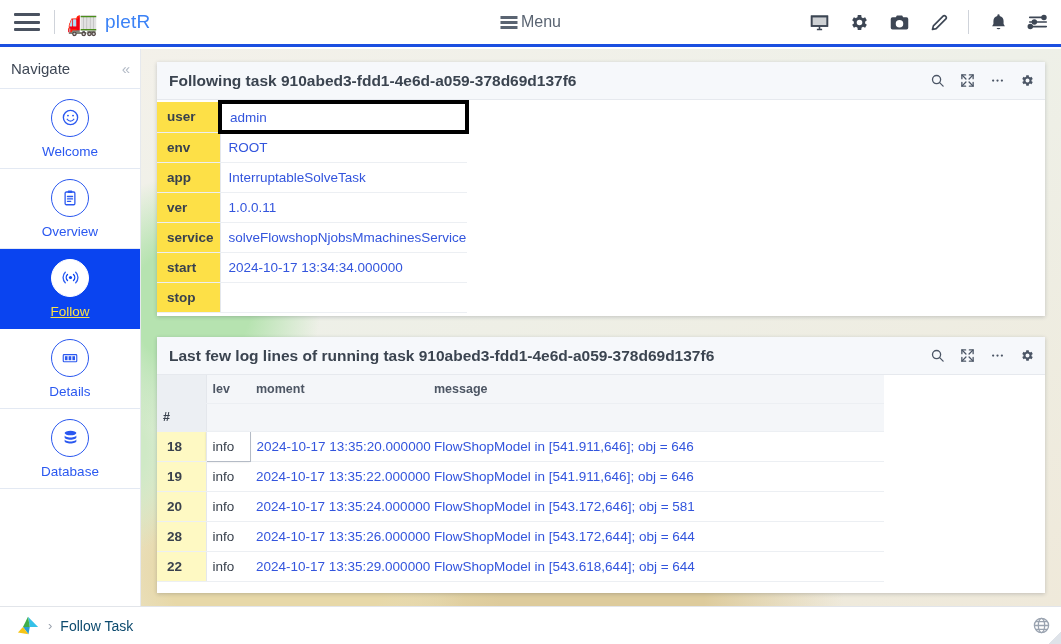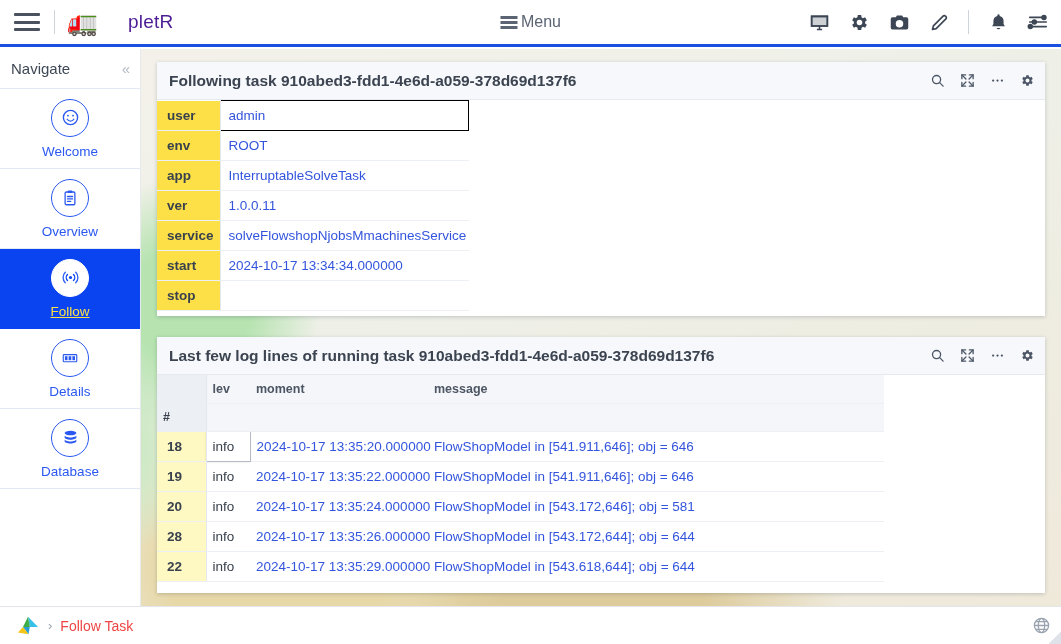--- a/index.html
+++ b/index.html
@@ -47,21 +47,21 @@
     cursor: pointer;
   }
   .hamburger i { display: block; height: 3px; background: #4a5260; border-radius: 1px; }
   .vdiv { width: 1px; height: 24px; background: #cfd3da; margin: 0 12px 0 14px; }
   .logo-emoji {
     font-size: 25px; line-height: 1;
     width: 30px; text-align: center;
     filter: saturate(1.15);
   }
   .brand {
-    font-size: 19px; color: #4c1d95; margin-left: 31px;
+    font-size: 19px; color: #3b82f6; margin-left: 8px;
     letter-spacing: .2px;
   }
   .menu-btn {
     position: absolute; left: 50%; top: 50%;
     transform: translate(-50%, -50%);
     display: flex; align-items: center; gap: 4px;
     color: #5a6472; font-size: 16px; cursor: pointer;
   }
   .menu-bars { width: 17px; height: 13px; display: flex; flex-direction: column; justify-content: space-between; }
   .menu-bars i { height: 3px; background: #5a6472; display: block; }
@@ -138,21 +138,21 @@
   .task-table { width: 312px; table-layout: fixed; }
   .task-table td { height: 30px; font-size: 13.5px; border-bottom: 1px solid #eceff3; }
   .task-table td.k {
     width: 63px; background: #fde047; color: #39414d; font-weight: bold;
     padding-left: 10px; border-right: 1px solid #e4e7ec;
   }
   .task-table td.v {
     color: #3355dd; padding-left: 8px; background: #fff;
   }
   .task-table tr.sel td.v {
-    border: 1px solid #000000;
+    border: 4px solid #000000;
     box-shadow: 0 1px 2px rgba(0,0,0,.12);
     background: #fff;
     position: relative;
   }
 
   
   .log-table { width: 727px; table-layout: fixed; }
   .log-table col.c-num { width: 49px; }
   .log-table col.c-lev { width: 44px; }
   .log-table col.c-mom { width: 178px; }
@@ -186,21 +186,21 @@
   .statusbar {
     position: absolute; left: 0; bottom: 0;
     width: 1061px; height: 38px;
     background: #ffffff;
     border-top: 1px solid #e2e5ea;
     display: flex; align-items: center;
     z-index: 45;
   }
   .status-left { display: flex; align-items: center; gap: 8px; padding-left: 16px; }
   .status-chev { color: #98a0ac; font-size: 13px; }
-  .status-text { font-size: 14px; color: #ef4444; }
+  .status-text { font-size: 14px; color: #0c4a6e; }
   .status-right { position: absolute; right: 10px; top: 50%; transform: translateY(-50%); }
   .globe { width: 20px; height: 20px; color: #9aa3b0; display:flex; align-items:center; justify-content:center;}
   .corner-fold {
     position: absolute; right: 0; bottom: 0;
     width: 12px; height: 12px;
     background: linear-gradient(135deg, transparent 50%, #dfe3e9 50%);
   }
   svg { display: block; }
 </style>
 </head>

